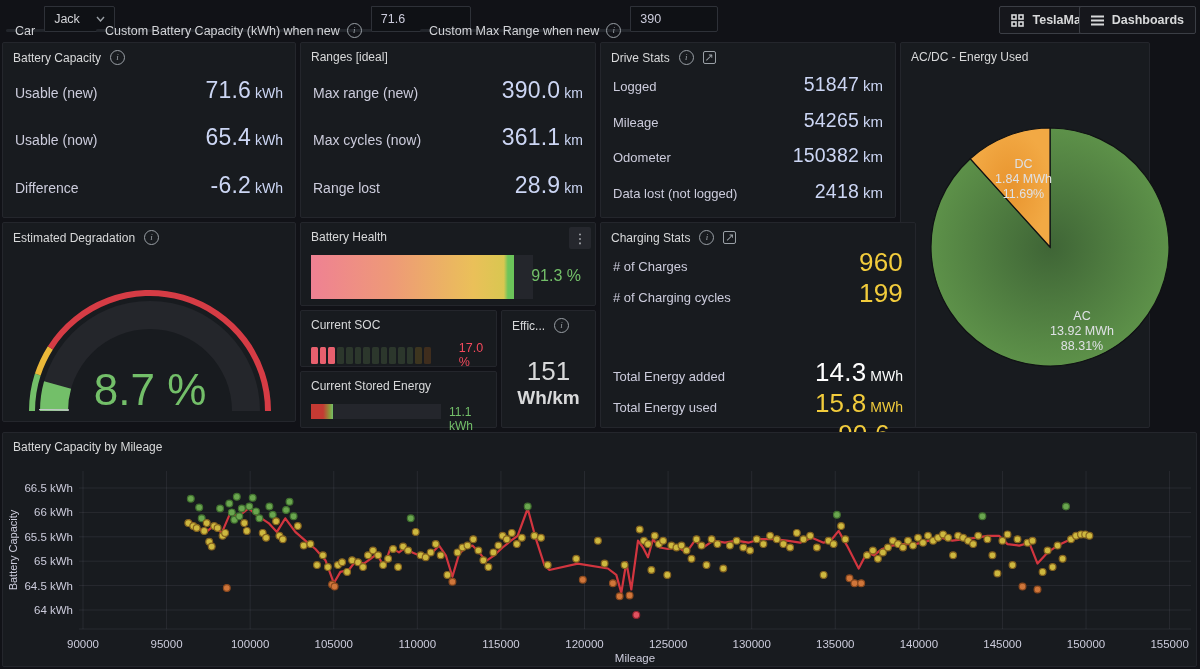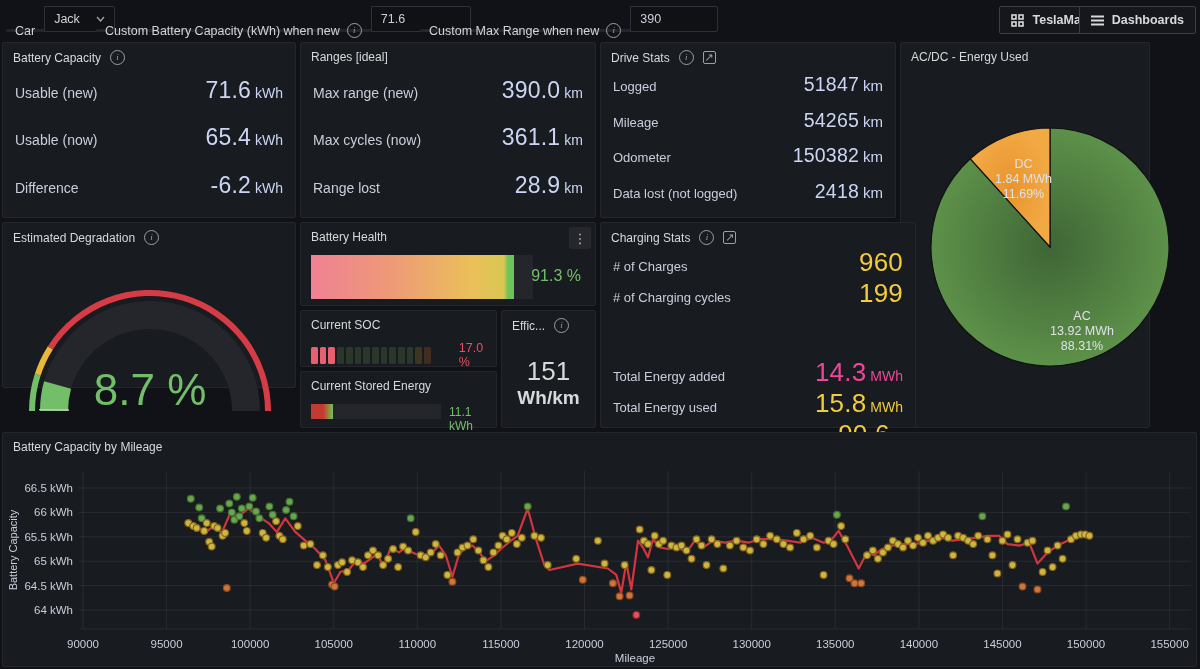--- a/index.html
+++ b/index.html
@@ -204,21 +204,21 @@
             <stop offset="100%" stop-color="#f2a944"></stop>
           </radialGradient>
         </defs>
         <path d="M149 180 L149 61 A119 119 0 1 1 69.24389210465327 91.6825993737032 Z" fill="url(#pg0)" stroke="#101214" stroke-width="1.2"></path>
         <text x="181.04540915308507" y="253.29858493522784" text-anchor="middle" font-size="12.5" font-weight="500" fill="#dfe1e5"><tspan x="181.04540915308507" dy="0">AC</tspan><tspan x="181.04540915308507" dy="15">13.92 MWh</tspan><tspan x="181.04540915308507" dy="15">88.31%</tspan></text>
         <path d="M149 180 L69.24389210465327 91.6825993737032 A119 119 0 0 1 148.99999999999997 61 Z" fill="url(#pg1)" stroke="#101214" stroke-width="1.2"></path>
         <text x="122.50912843344969" y="101.13983645354496" text-anchor="middle" font-size="12.5" font-weight="500" fill="#dfe1e5"><tspan x="122.50912843344969" dy="0">DC</tspan><tspan x="122.50912843344969" dy="15">1.84 MWh</tspan><tspan x="122.50912843344969" dy="15">11.69%</tspan></text>
       </svg>
   </div>
 
-  <div class="panel" style="left:2px;top:222px;width:294px;height:166px">
+  <div class="panel" style="left:2px;top:222px;width:294px;height:200px">
     <div class="p-head">
         <span>Estimated Degradation</span>
       <span class="info-icon">i</span>
       </div>
     <svg id="gauge-svg" width="294" height="182" viewBox="0 0 294 182" style="position:absolute;left:0;top:24px">
         <path d="M37 164 A110 110 0 0 1 257 164 L229 164 A82 82 0 0 0 65 164 Z" fill="#24262b"></path>
         <path d="M26 163.99999999999997 A121 121 0 0 1 31.922161528286424 126.60894368063134 L37.628500626057345 128.46304564688103 A115 115 0 0 0 32 164 Z" fill="#73bf69"></path>
         <path d="M31.922161528286424 126.60894368063134 A121 121 0 0 1 44.83632101425617 99.1649578075414 L49.90228856726827 102.37991857741538 A115 115 0 0 0 37.628500626057345 128.46304564688103 Z" fill="#eab839"></path>
         <path d="M44.83632101425617 99.1649578075414 A121 121 0 0 1 268 164 L262 164 A115 115 0 0 0 49.90228856726827 102.37991857741538 Z" fill="#d63c45"></path>
         <path d="M37 164 A110 110 0 0 1 41.083153078555355 134.3078876093454 L68.04380502219581 141.8658798542393 A82 82 0 0 0 65 164 Z" fill="#73bf69"></path>
@@ -292,21 +292,21 @@
         <div class="stat-row">
           <span class="s-label"># of Charges</span>
           <span style="color: rgb(242, 204, 60);"><span class="s-num">960</span></span>
         </div>
         <div class="stat-row">
           <span class="s-label"># of Charging cycles</span>
           <span style="color: rgb(242, 204, 60);"><span class="s-num">199</span></span>
         </div>
         <div class="stat-row">
           <span class="s-label">Total Energy added</span>
-          <span style="color: #ec4899; margin-top: 48px;"><span class="s-num">14.3</span><span class="s-unit">MWh</span></span>
+          <span style="color: #ffffff; margin-top: 48px;"><span class="s-num">14.3</span><span class="s-unit">MWh</span></span>
         </div>
         <div class="stat-row">
           <span class="s-label">Total Energy used</span>
           <span style="color: rgb(242, 204, 60);"><span class="s-num">15.8</span><span class="s-unit">MWh</span></span>
         </div>
         <div class="stat-row">
           <span class="s-label">Charging Efficiency</span>
           <span style="color: rgb(242, 204, 60);"><span class="s-num">90.6</span><span class="s-unit pct">%</span></span>
         </div>
       </div>

